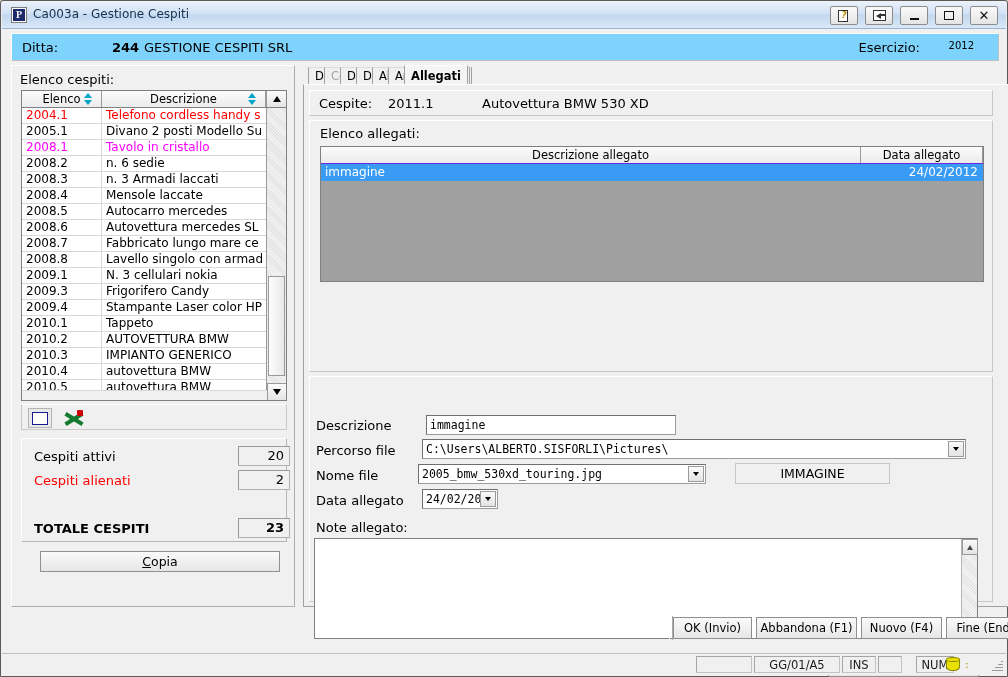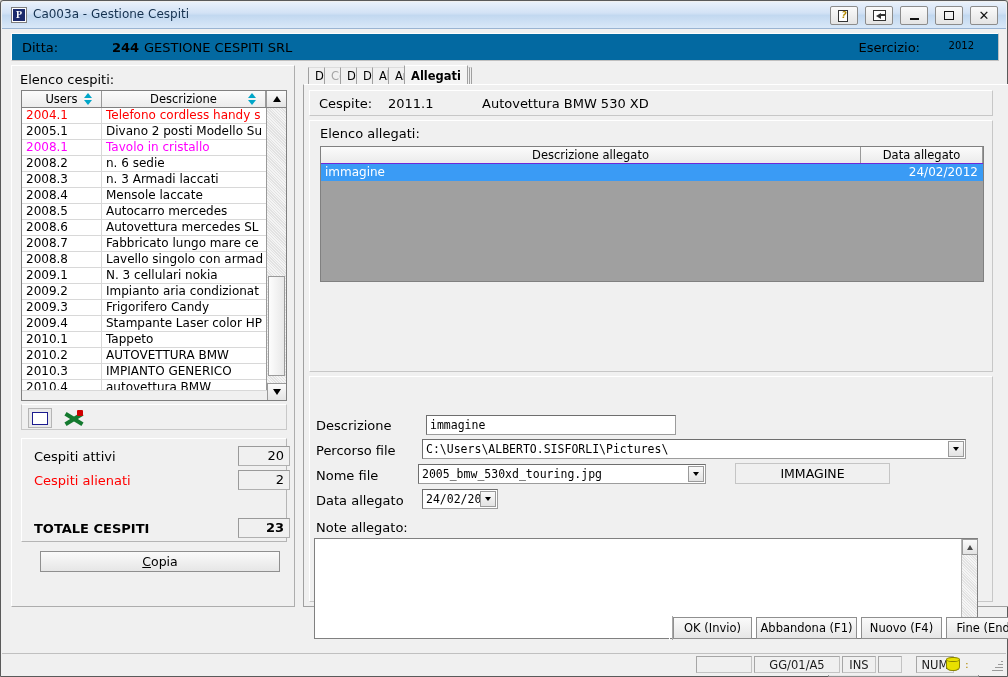--- a/index.html
+++ b/index.html
@@ -74,21 +74,21 @@
   .glyph-help .q { position:absolute; left:4px; top:1px; font-size:9px; font-weight:bold; color:#b58b00; }
   .glyph-restore { position: relative; width: 13px; height: 11px; border: 1px solid #333; background:#fff;}
   .glyph-restore .ar { position:absolute; left:2px; top:2px; width:0;height:0;
       border-top:3px solid transparent; border-bottom:3px solid transparent; border-right:5px solid #333;}
   .glyph-restore .bar { position:absolute; left:6px; top:3px; width:5px; height:2px; background:#333;}
 
   
   #ditta-bar {
     position: absolute; left: 10px; top: 32px;
     width: 988px; height: 28px;
-    background: #0369a1;
+    background: #7dd3fc;
     border: 1px solid #c0c0c0;
     border-top-color: #fdfdfd; border-left-color: #fdfdfd;
   }
   #ditta-label { position: absolute; left: 10px; top: 6px; font-size: 13px; }
   #ditta-code  { position: absolute; left: 100px; top: 6px; font-size: 13px; font-weight: bold; }
   #ditta-name  { position: absolute; left: 132px; top: 6px; font-size: 13px; }
   #eser-label  { position: absolute; right: 78px; top: 6px; font-size: 13px; }
   #eser-value  { position: absolute; right: 24px; top: 6px; font-size: 10px; }
 
   
@@ -526,21 +526,21 @@
     <span id="eser-label">Esercizio:</span>
     <span id="eser-value">2012</span>
   </div>
 
   <div id="left-panel">
     <span id="elenco-label">Elenco cespiti:</span>
 
     <div id="grid-wrap">
       <div class="grid-head">
         <div class="gh-cell gh-codice">
-          <span>Users</span>
+          <span>Elenco</span>
           <span class="sort-arrows">
               <i class="up"></i>
               <i class="dn"></i>
             </span>
         </div>
         <div class="gh-cell gh-desc">
           <span>Descrizione</span>
           <span class="sort-arrows">
               <i class="up"></i>
               <i class="dn"></i>
@@ -589,24 +589,20 @@
           </div>
           <div class="grow">
             <div class="gc-code ">2008.8</div>
             <div class="gc-desc ">Lavello singolo con armad</div>
           </div>
           <div class="grow">
             <div class="gc-code ">2009.1</div>
             <div class="gc-desc ">N. 3 cellulari nokia</div>
           </div>
           <div class="grow">
-            <div class="gc-code ">2009.2</div>
-            <div class="gc-desc ">Impianto aria condizionat</div>
-          </div>
-          <div class="grow">
             <div class="gc-code ">2009.3</div>
             <div class="gc-desc ">Frigorifero Candy</div>
           </div>
           <div class="grow">
             <div class="gc-code ">2009.4</div>
             <div class="gc-desc ">Stampante Laser color HP</div>
           </div>
           <div class="grow">
             <div class="gc-code ">2010.1</div>
             <div class="gc-desc ">Tappeto</div>

